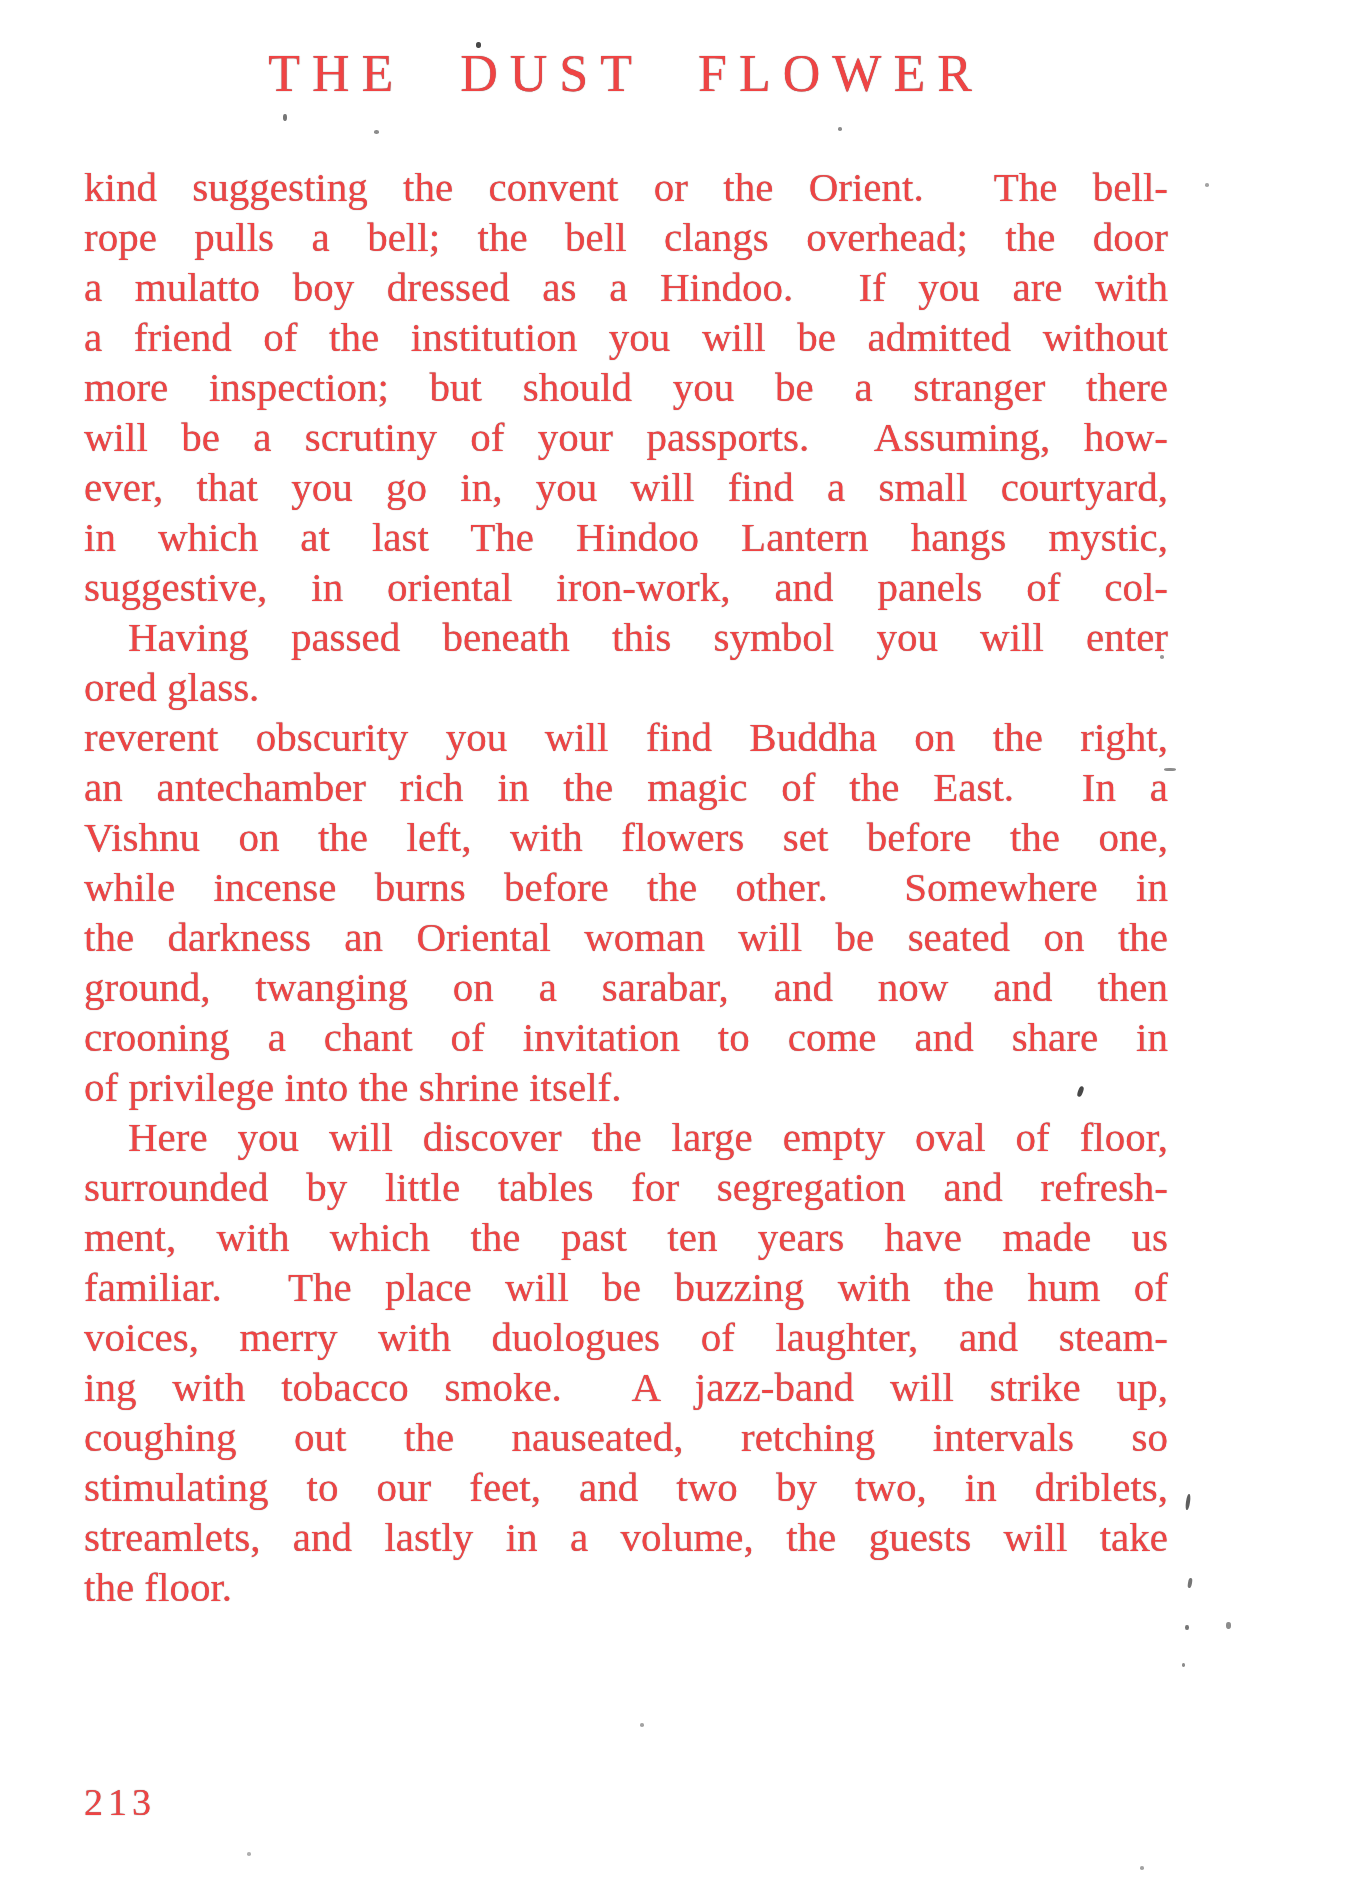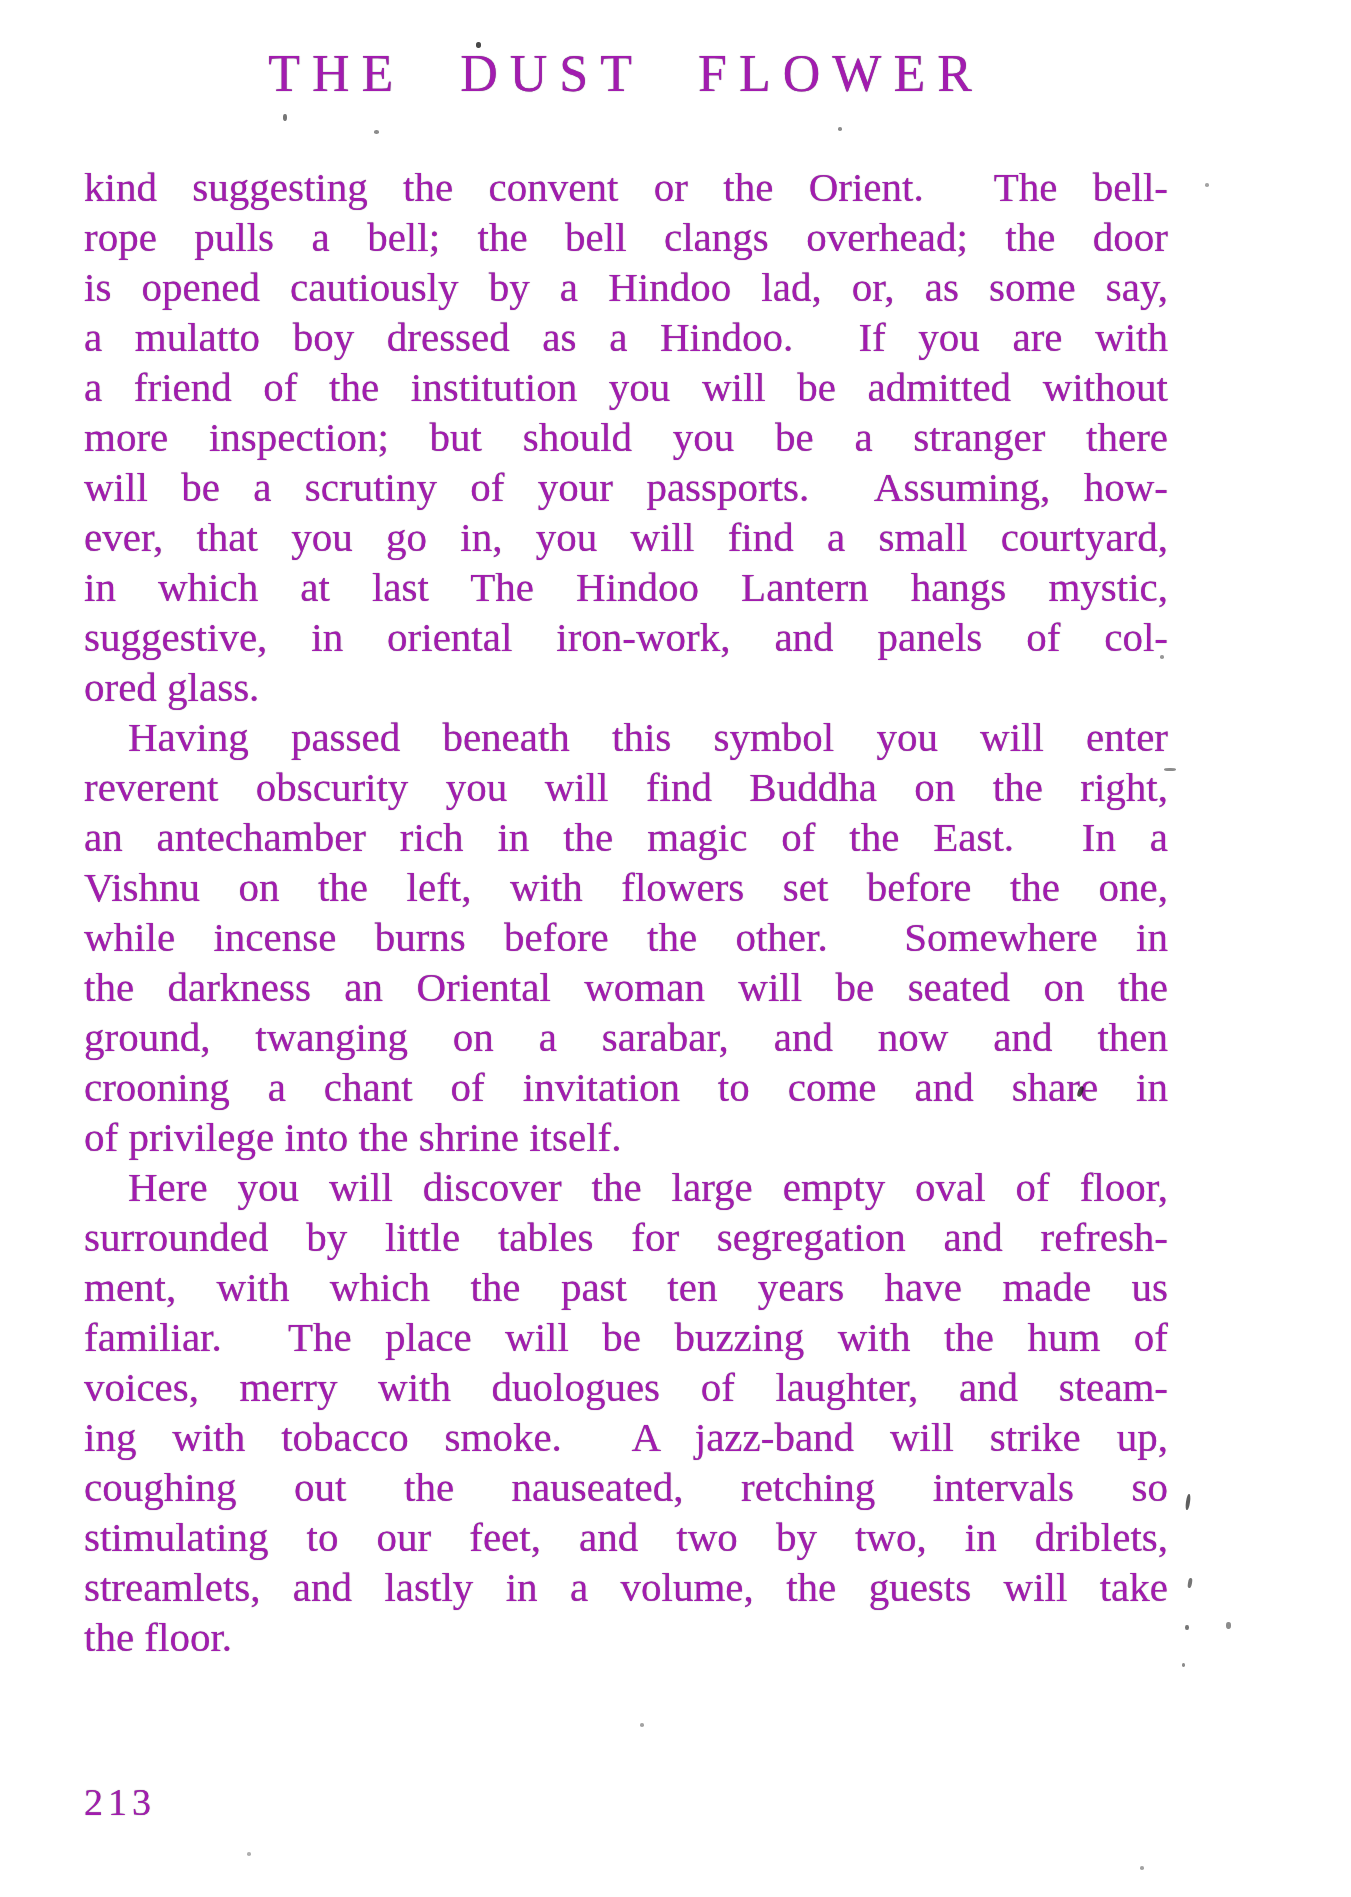--- a/index.html
+++ b/index.html
@@ -7,21 +7,21 @@
     padding: 0;
     background: #ffffff;
   }
   .page {
     position: relative;
     width: 1351px;
     height: 1897px;
     background: #ffffff;
     overflow: hidden;
     font-family: "Liberation Serif", "DejaVu Serif", serif;
-    color: #a21caf;
+    color: #ef4444;
   }
   .running-title {
     position: absolute;
     top: 44px;
     left: 84px;
     width: 1084px;
     text-align: center;
     font-size: 52px;
     font-weight: normal;
     letter-spacing: 12px;
@@ -67,30 +67,29 @@
 </style>
 </head>
 <body>
 
 <div class="page">
   <div class="running-title">THE DUST FLOWER</div>
 
   <div class="body-text" id="body-text">
       <div class="line">kind suggesting the convent or the Orient.  The bell-</div>
       <div class="line">rope pulls a bell; the bell clangs overhead; the door</div>
-      <div class="line">is opened cautiously by a Hindoo lad, or, as some say,</div>
       <div class="line">a mulatto boy dressed as a Hindoo.  If you are with</div>
       <div class="line">a friend of the institution you will be admitted without</div>
       <div class="line">more inspection; but should you be a stranger there</div>
       <div class="line">will be a scrutiny of your passports.  Assuming, how-</div>
       <div class="line">ever, that you go in, you will find a small courtyard,</div>
       <div class="line">in which at last The Hindoo Lantern hangs mystic,</div>
       <div class="line">suggestive, in oriental iron-work, and panels of col-</div>
+      <div class="line line-indent">Having passed beneath this symbol you will enter</div>
       <div class="line line-last">ored glass.</div>
-      <div class="line line-indent">Having passed beneath this symbol you will enter</div>
       <div class="line">reverent obscurity you will find Buddha on the right,</div>
       <div class="line">an antechamber rich in the magic of the East.  In a</div>
       <div class="line">Vishnu on the left, with flowers set before the one,</div>
       <div class="line">while incense burns before the other.  Somewhere in</div>
       <div class="line">the darkness an Oriental woman will be seated on the</div>
       <div class="line">ground, twanging on a sarabar, and now and then</div>
       <div class="line">crooning a chant of invitation to come and share in</div>
       <div class="line line-last">of privilege into the shrine itself.</div>
       <div class="line line-indent">Here you will discover the large empty oval of floor,</div>
       <div class="line">surrounded by little tables for segregation and refresh-</div>

